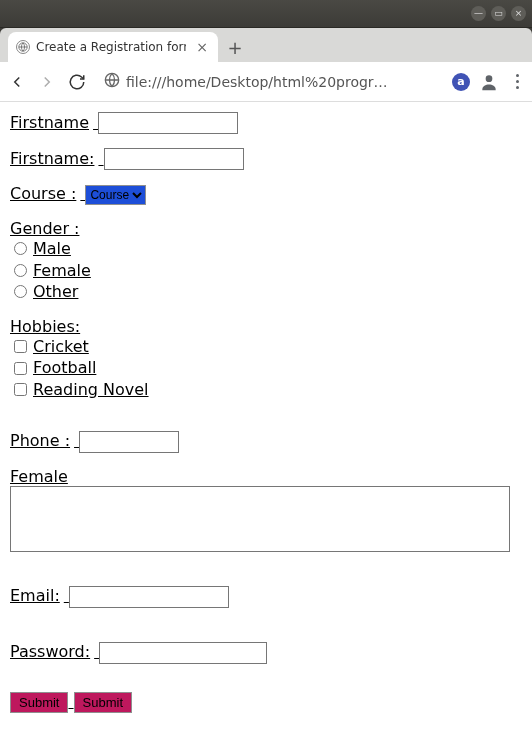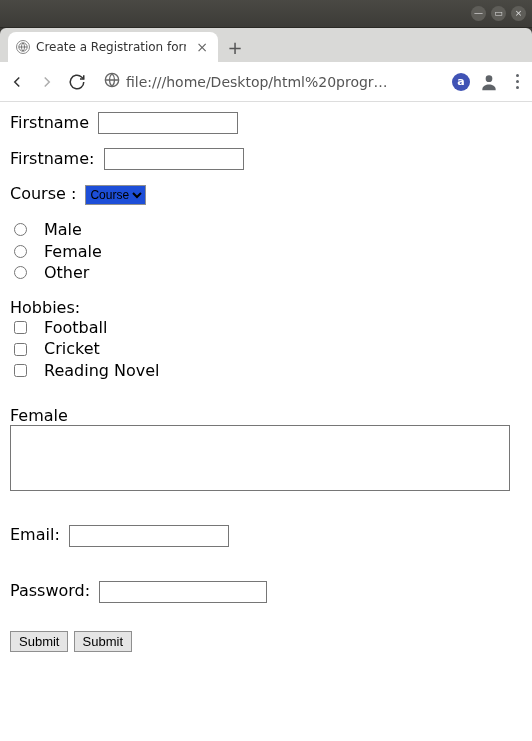--- a/index.html
+++ b/index.html
@@ -145,20 +145,21 @@
       gap: 3px;
     }
     .kebab span { width: 3px; height: 3px; border-radius: 50%; background: #5f6368; }
     .content {
       flex: 1;
       background: #fff;
       padding: 4px 10px;
       overflow-y: auto;
       font-size: 16px;
       color: #000;
+      text-decoration: underline;
     }
     .row { margin: 6px 0 14px 0; }
     .inline-label { margin-right: 4px; }
     .txtinput {
       border: 1px solid #767676;
       background: #fff;
       height: 22px;
       padding: 1px 4px;
       font-size: 13px;
       vertical-align: baseline;
@@ -169,34 +170,34 @@
     .w175 { width: 168px; }
     select {
       background: #1d4ed8;
       border: 1px solid #8f8f8f;
       font-size: 12px;
       height: 20px;
     }
     .option-line {
       display: flex;
       align-items: center;
-      gap: 17px;
+      gap: 6px;
       padding-left: 4px;
       line-height: 1.35;
     }
     .option-line input { margin: 0; }
     textarea {
       width: 500px;
       height: 66px;
       border: 1px solid #767676;
       resize: none;
       font-family: inherit;
     }
     .btn {
-      background: #e5e5e5;
+      background: #be185d;
       border: 1px solid #8f8f8f;
       padding: 2px 8px;
       font-size: 13px;
       cursor: pointer;
     }
     .spacer-lg { height: 24px; }
     .spacer { height: 14px; }
   </style>
 </head>
 <body>
@@ -275,49 +276,54 @@
       <input type="text" class="txtinput w140" value="" style="">
     </div>
 
     <div class="row">
       <span class="inline-label">Course :</span>
       <select>
         <option>Course</option>
       </select>
     </div>
 
+    <div>Gender :</div>
     <div class="option-line">
       <input type="radio" name="g" style="">
       <span>Male</span>
     </div>
     <div class="option-line">
       <input type="radio" name="g" style="">
       <span>Female</span>
     </div>
     <div class="option-line">
       <input type="radio" name="g" style="">
       <span>Other</span>
     </div>
 
     <div class="spacer"></div>
     <div>Hobbies:</div>
     <div class="option-line">
       <input type="checkbox" style="">
+      <span>Cricket</span>
+    </div>
+    <div class="option-line">
+      <input type="checkbox" style="">
       <span>Football</span>
-    </div>
-    <div class="option-line">
-      <input type="checkbox" style="">
-      <span>Cricket</span>
     </div>
     <div class="option-line">
       <input type="checkbox" style="">
       <span>Reading Novel</span>
     </div>
 
     <div class="spacer-lg"></div>
+    <div class="row">
+      <span class="inline-label">Phone :</span>
+      <input type="text" class="txtinput w110" value="" style="">
+    </div>
 
     <div>Female</div>
     <textarea value="" style=""></textarea>
 
     <div class="spacer-lg"></div>
     <div class="row">
       <span class="inline-label">Email:</span>
       <input type="text" class="txtinput w160" value="" style="">
     </div>
 

